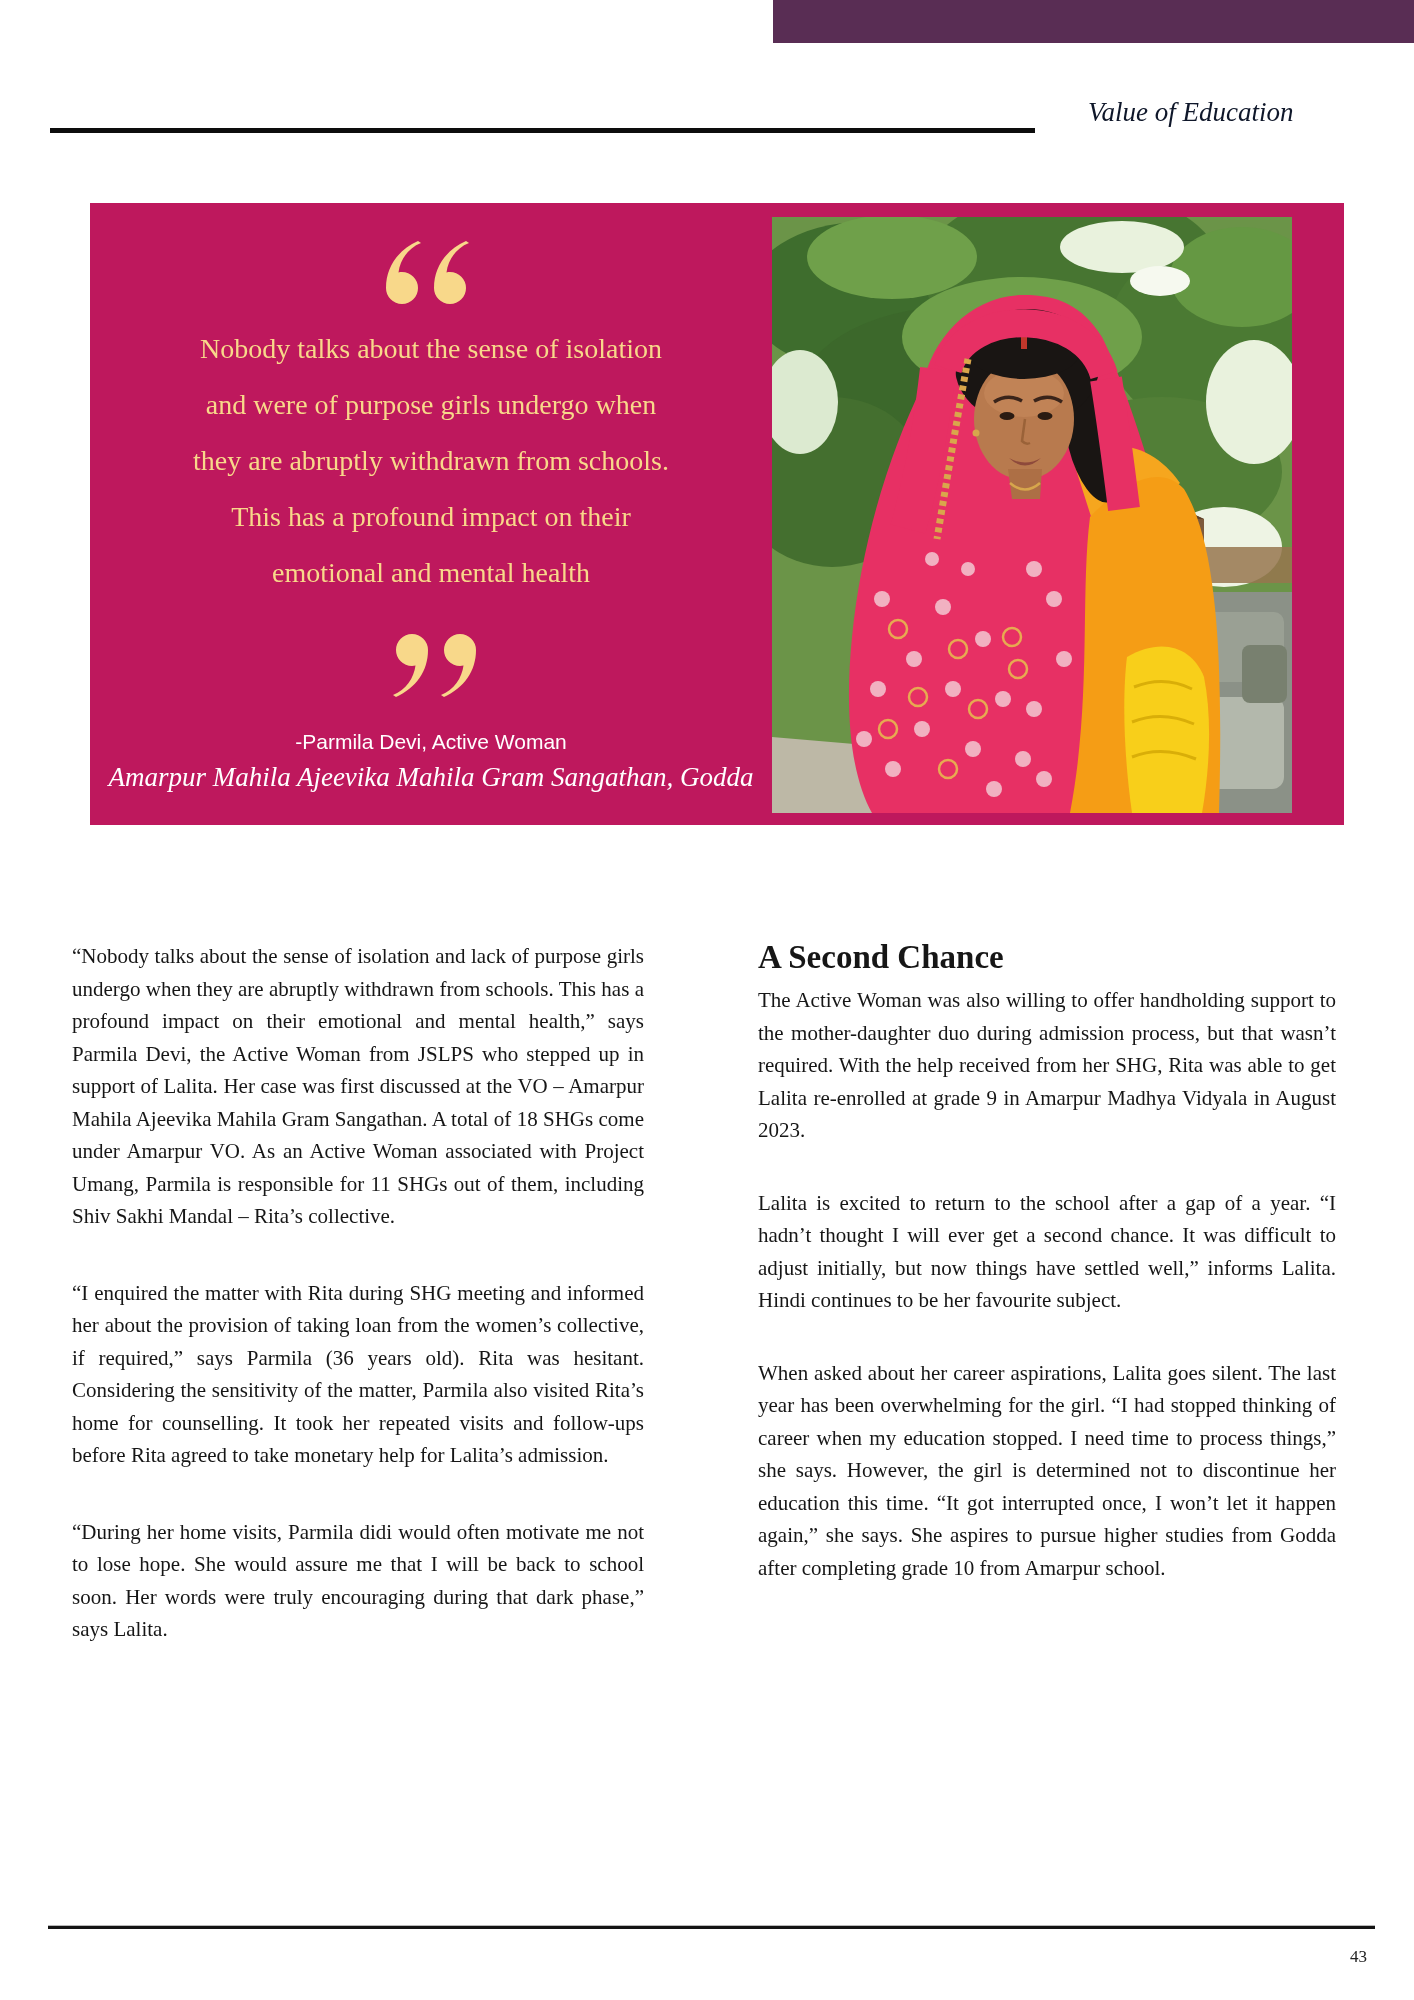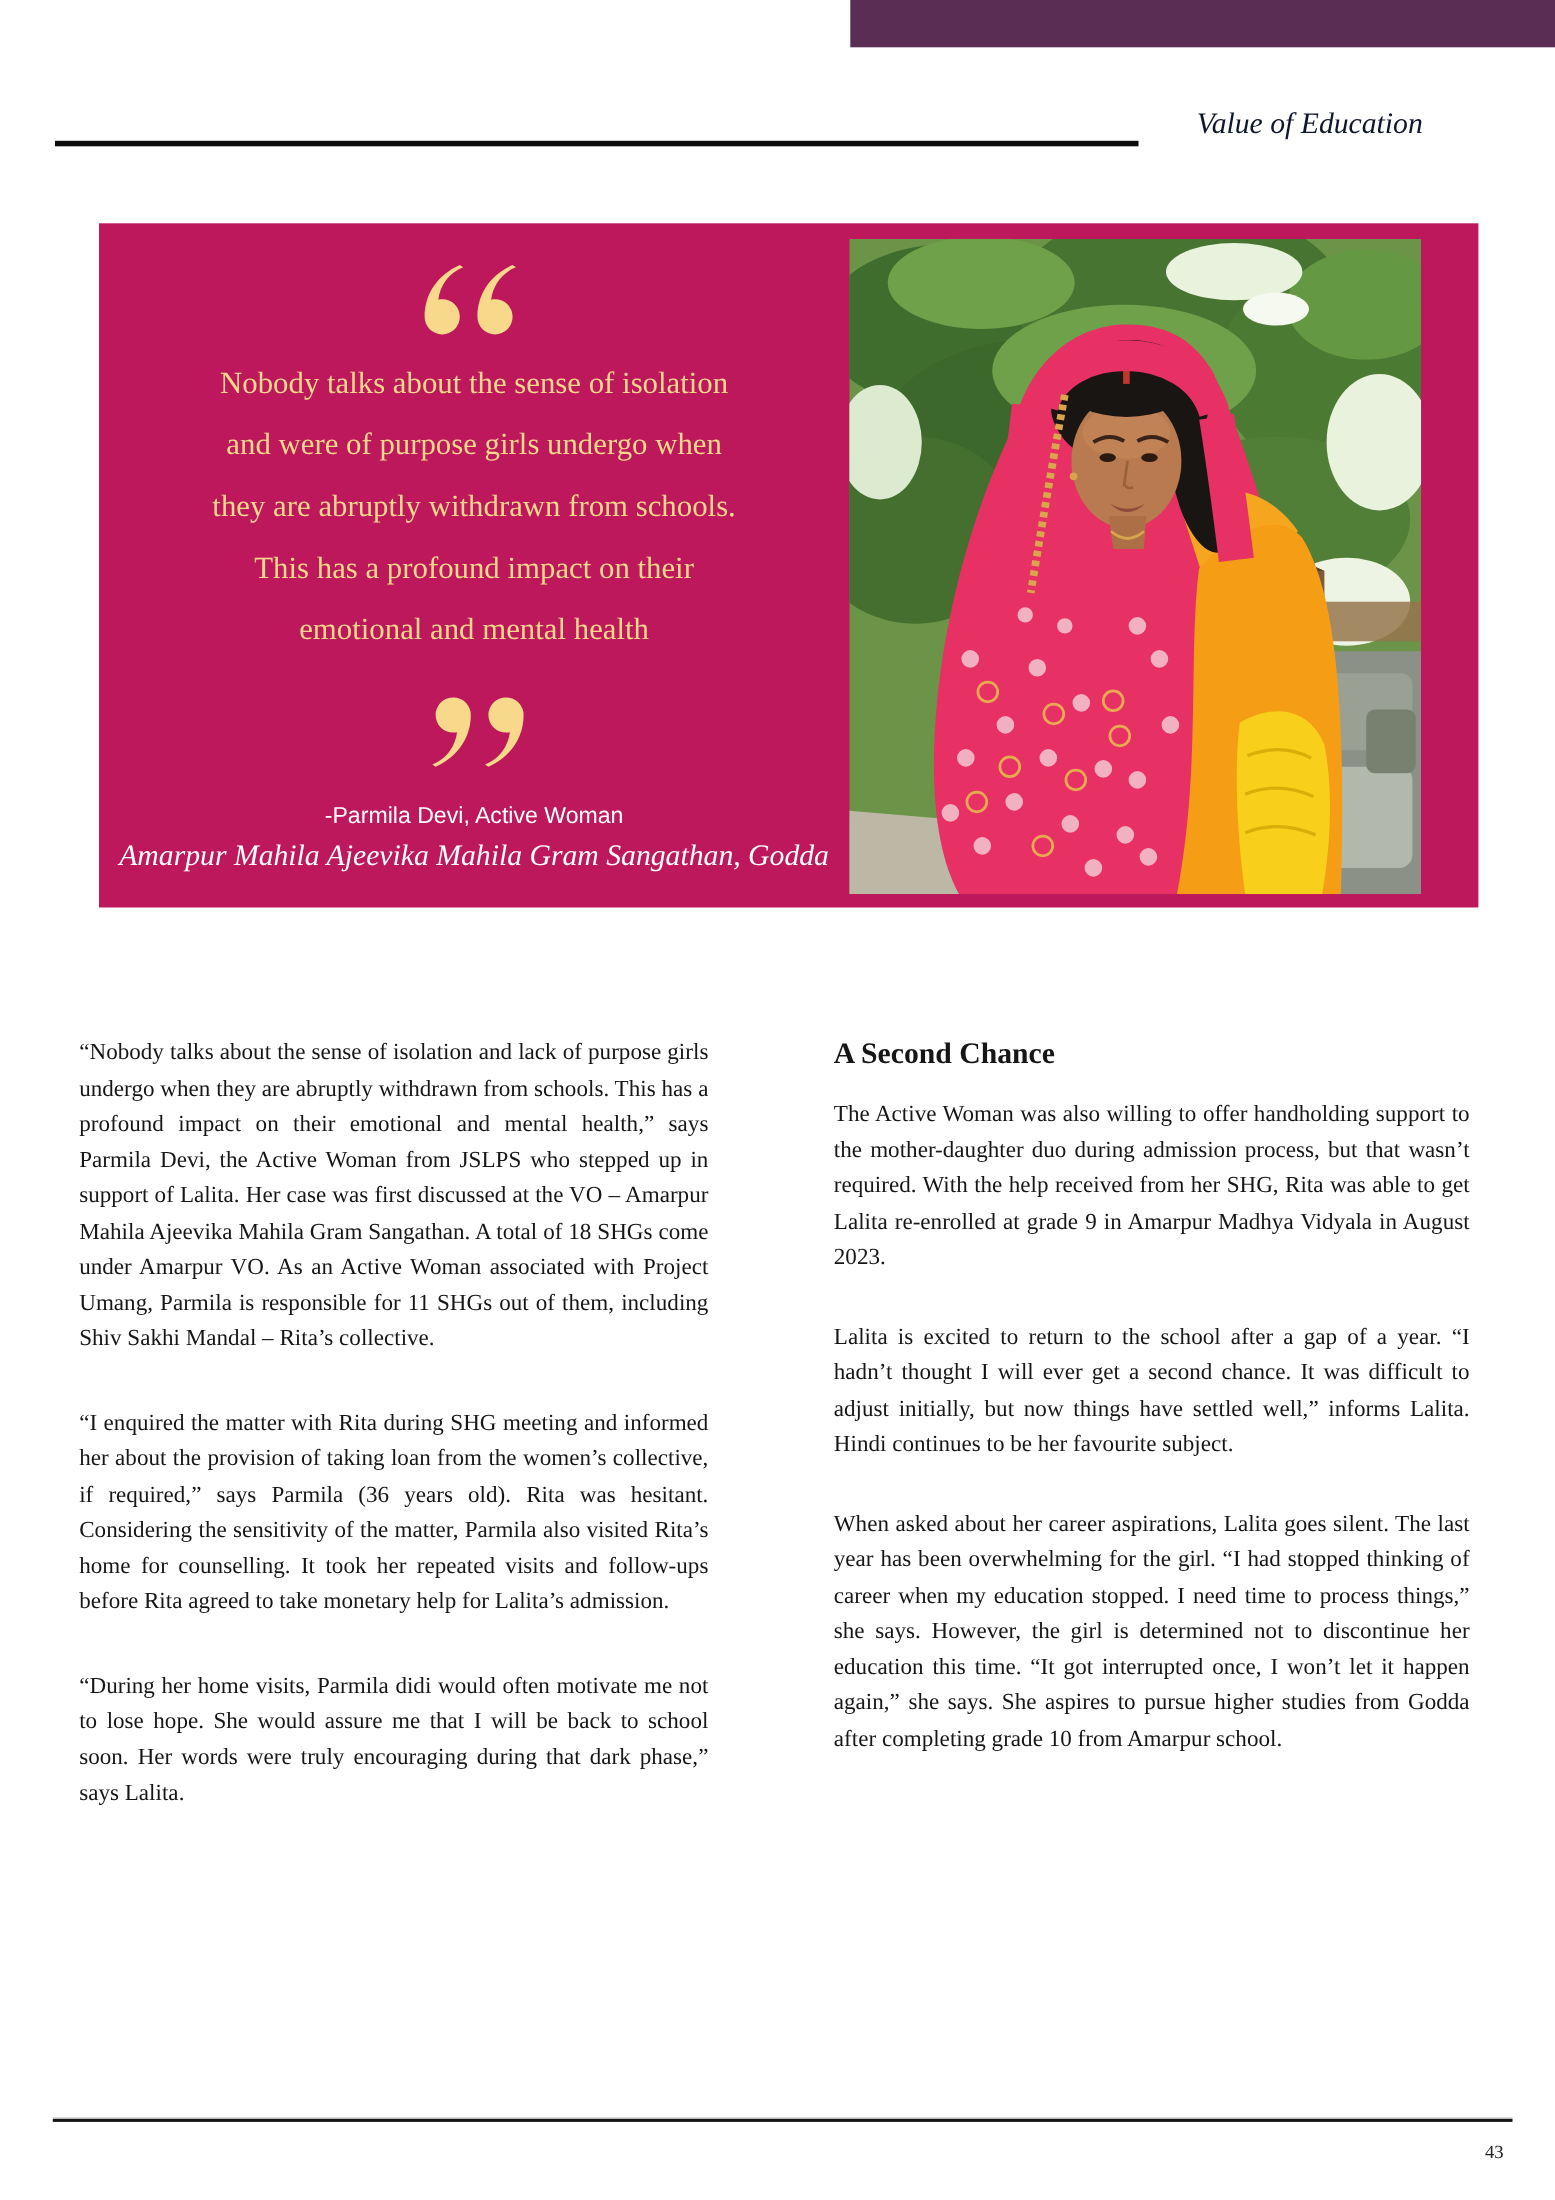--- a/index.html
+++ b/index.html
@@ -30,21 +30,21 @@
 
   .photo{position:absolute;right:52px;top:14px;width:520px;height:596px;overflow:hidden;}
   .photo svg{display:block;width:100%;height:100%;}
 
   
   .col{position:absolute;top:940px;text-align:justify;font-size:21px;line-height:32.5px;}
   .col-left{left:72px;width:572px;}
   .col-right{left:758px;width:578px;}
   .col p{margin:0 0 44px 0;}
   .col-right p{margin:0 0 40px 0;}
-  .section-heading{font-size:27px;font-weight:700;text-align:left;margin:0 0 22px 0;line-height:34px;}
+  .section-heading{font-size:33px;font-weight:700;text-align:left;margin:0 0 10px 0;line-height:34px;}
 
   
   .footer-rule{position:absolute;left:48px;top:1925px;width:1327px;height:4px;
                background:linear-gradient(#b9b9b9 25%, #141414 25%);}
   .page-number{position:absolute;right:47px;top:1947px;font-size:17px;color:#222;}
 </style>
 </head>
 <body>
 
 <div class="page">

